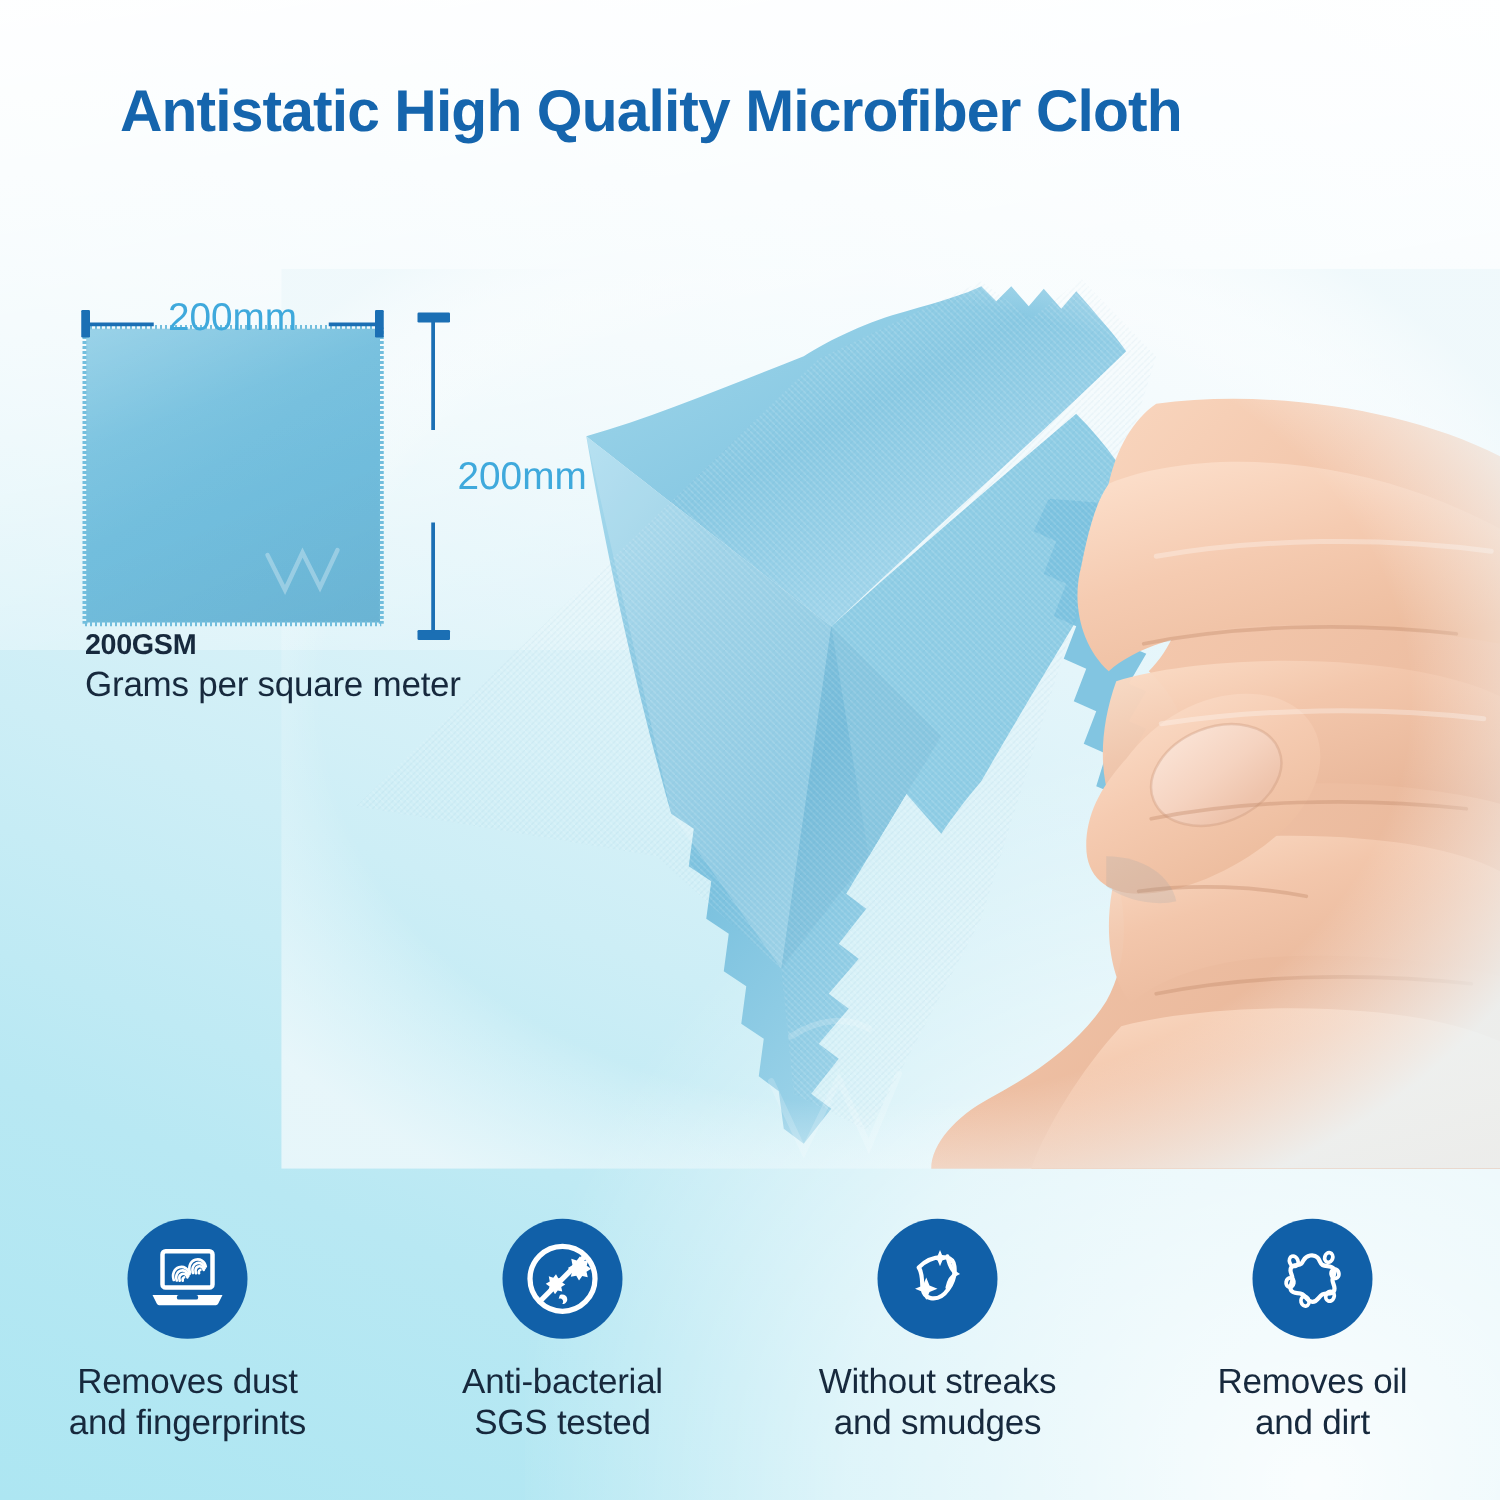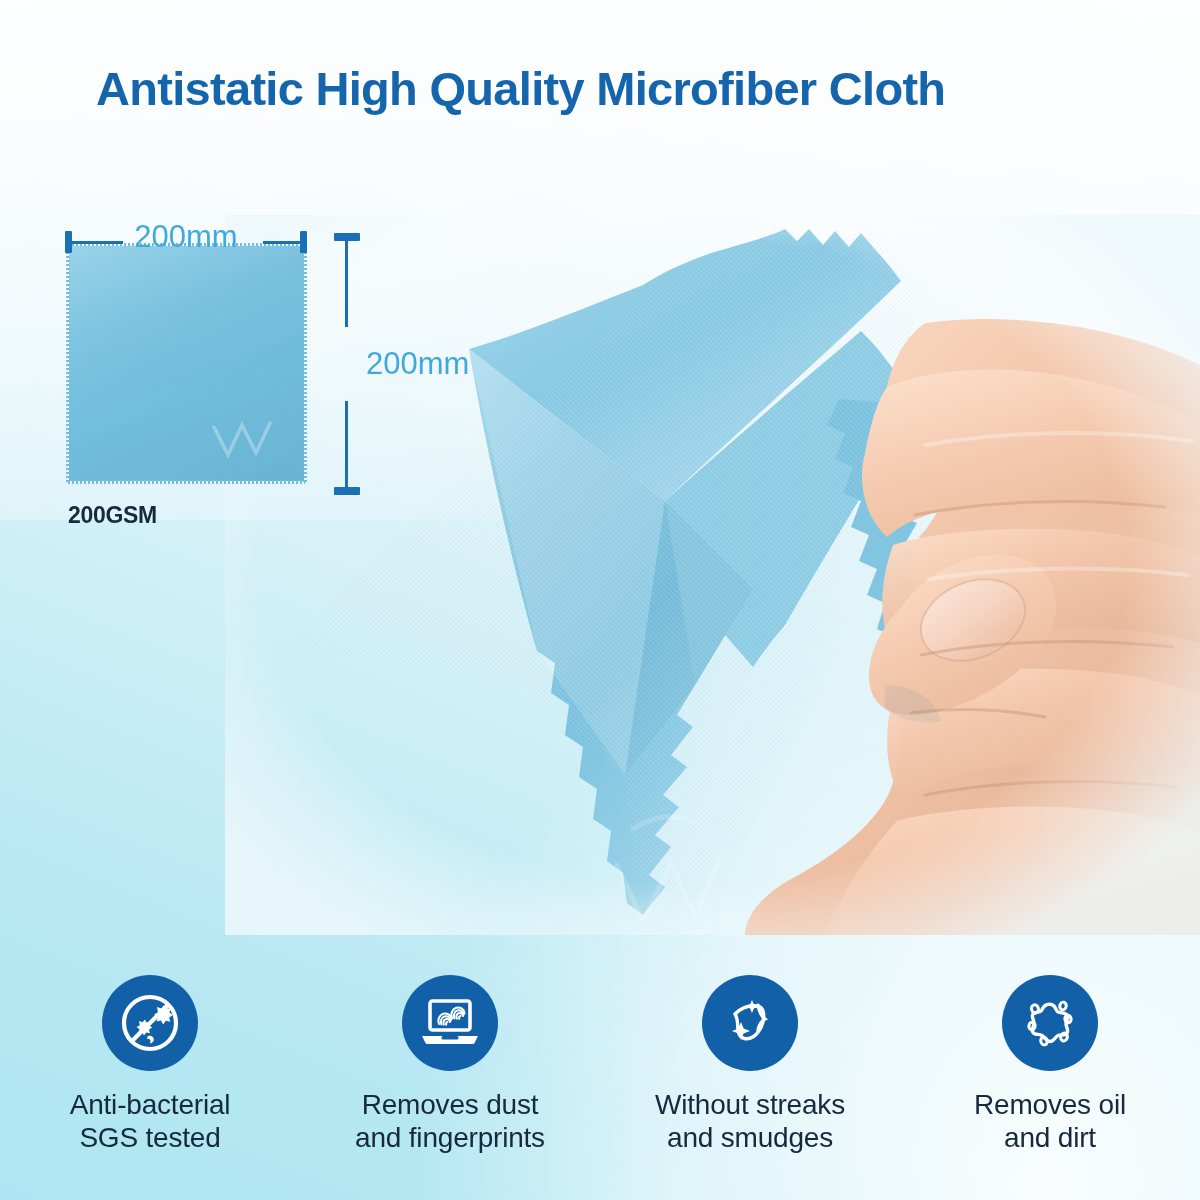--- a/index.html
+++ b/index.html
@@ -82,21 +82,21 @@
     font-weight: 400;
     color: #1565ad;
     letter-spacing: -0.2px;
     white-space: nowrap;
   }
 
   
   .dim-block {
     position: absolute;
     left: 62px;
-    top: 211px;
+    top: 228px;
     width: 400px;
     height: 300px;
   }
 
   .dim-h {
     position: absolute;
     left: 3px;
     top: 12px;
     width: 242px;
     height: 40px;
@@ -490,39 +490,25 @@
       <div class="cap top"></div>
       <div class="cap bottom"></div>
       <div class="rule t"></div>
       <div class="rule b"></div>
       <div class="label">200mm</div>
     </div>
   </div>
 
   <div class="gsm">
     <div class="gsm-value">200GSM</div>
+    <div class="gsm-desc">Grams per
+square meter</div>
   </div>
 
   <div class="features">
-
-    <div class="feature">
-      <div class="feature-icon">
-        <svg width="62" height="62" viewBox="0 0 62 62">
-          <circle cx="31" cy="31" r="26" fill="none" stroke="#ffffff" stroke-width="4.2"></circle>
-          <line x1="13" y1="49" x2="49" y2="13" stroke="#ffffff" stroke-width="4.2" stroke-linecap="round"></line>
-          <g fill="#ffffff">
-            <path d="M38 15 l4.4 1.4 2.6-3.4 2.2 3.8 4.4-0.6 -1.2 4.4 3.6 2.4 -3.8 2.4 1.0 4.4 -4.4-1.0 -2.6 3.6 -2.2-3.8 -4.4 0.8 1.2-4.4 -3.6-2.6 3.8-2.2z"></path>
-            <path d="M20 29 l3.6 1.2 2.2-2.8 1.8 3.2 3.6-0.6 -1.0 3.6 3.0 2.0 -3.2 2.0 0.8 3.6 -3.6-0.8 -2.2 3.0 -1.8-3.2 -3.6 0.6 1.0-3.6 -3.0-2.2 3.2-1.8z"></path>
-            <path d="M29 44 c3-1 5.6 0.6 5.8 3.2 0.2 2.4-1.8 4.2-4 4 0.8-1 1-2.4 0.2-3.4 -0.8-1-2-1.2-3-0.6 0.2-1.4 0.6-2.6 1-3.2z"></path>
-          </g>
-        </svg>
-      </div>
-      <div class="feature-label">Anti-bacterial
-SGS tested</div>
-    </div>
 
     <div class="feature">
       <div class="feature-icon">
         <svg width="66" height="58" viewBox="0 0 66 58">
 
           <rect x="13" y="7" width="40" height="29" rx="2.5" fill="none" stroke="#ffffff" stroke-width="3.6"></rect>
 
           <path d="M5 42 H61 a0 0 0 0 1 0 0 l-3.5 7 a2 2 0 0 1 -1.8 1.1 H10.3 a2 2 0 0 1 -1.8 -1.1 Z" fill="#ffffff"></path>
           <path d="M26 42 h14 a1.5 1.5 0 0 1 1.5 1.5 v0.6 a1.5 1.5 0 0 1 -1.5 1.5 h-14 a1.5 1.5 0 0 1 -1.5 -1.5 v-0.6 a1.5 1.5 0 0 1 1.5 -1.5 Z" fill="#1160a8"></path>
 
@@ -535,20 +521,36 @@
           <g fill="none" stroke="#ffffff" stroke-width="2.1" stroke-linecap="round">
             <path d="M35 24 c-1.6-4.6 0.4-9 4.2-10.2 3.8-1.2 7.6 1.2 8.4 5.4"></path>
             <path d="M37.4 24.4 c-1.2-3.6 0.2-6.8 3-7.8 2.8-1 5.6 0.8 6.3 4"></path>
             <path d="M39.8 24.6 c-0.8-2.6 0-4.7 1.9-5.4 1.9-0.7 3.8 0.5 4.3 2.7"></path>
             <path d="M42.2 24.6 c-0.3-1.4 0.2-2.4 1.1-2.7"></path>
           </g>
         </svg>
       </div>
       <div class="feature-label">Removes dust
 and fingerprints</div>
+    </div>
+
+    <div class="feature">
+      <div class="feature-icon">
+        <svg width="62" height="62" viewBox="0 0 62 62">
+          <circle cx="31" cy="31" r="26" fill="none" stroke="#ffffff" stroke-width="4.2"></circle>
+          <line x1="13" y1="49" x2="49" y2="13" stroke="#ffffff" stroke-width="4.2" stroke-linecap="round"></line>
+          <g fill="#ffffff">
+            <path d="M38 15 l4.4 1.4 2.6-3.4 2.2 3.8 4.4-0.6 -1.2 4.4 3.6 2.4 -3.8 2.4 1.0 4.4 -4.4-1.0 -2.6 3.6 -2.2-3.8 -4.4 0.8 1.2-4.4 -3.6-2.6 3.8-2.2z"></path>
+            <path d="M20 29 l3.6 1.2 2.2-2.8 1.8 3.2 3.6-0.6 -1.0 3.6 3.0 2.0 -3.2 2.0 0.8 3.6 -3.6-0.8 -2.2 3.0 -1.8-3.2 -3.6 0.6 1.0-3.6 -3.0-2.2 3.2-1.8z"></path>
+            <path d="M29 44 c3-1 5.6 0.6 5.8 3.2 0.2 2.4-1.8 4.2-4 4 0.8-1 1-2.4 0.2-3.4 -0.8-1-2-1.2-3-0.6 0.2-1.4 0.6-2.6 1-3.2z"></path>
+          </g>
+        </svg>
+      </div>
+      <div class="feature-label">Anti-bacterial
+SGS tested</div>
     </div>
 
     <div class="feature">
       <div class="feature-icon">
         <svg width="62" height="62" viewBox="0 0 62 62">
           <path d="M16 22 c6-6 14-9 22-8 4 0.5 6 3 6.5 7 0.8 6.5 -1 13 -5 18.5
                    -3.5 5 -8.5 8 -14 7 -4-0.8 -6-4 -6.5-8.5 -0.6-5 0.3-11 -3-16z" fill="none" stroke="#ffffff" stroke-width="3.4" stroke-linejoin="round"></path>
           <path d="M39 13 c1 6 3 11 7 14 -4 2 -6 6 -7 11" fill="none" stroke="#ffffff" stroke-width="3.2" stroke-linecap="round"></path>
 
           <path d="M22 30 l2.6 6.4 6.4 2.6 -6.4 2.6 -2.6 6.4 -2.6-6.4 -6.4-2.6 6.4-2.6z" fill="#ffffff"></path>

